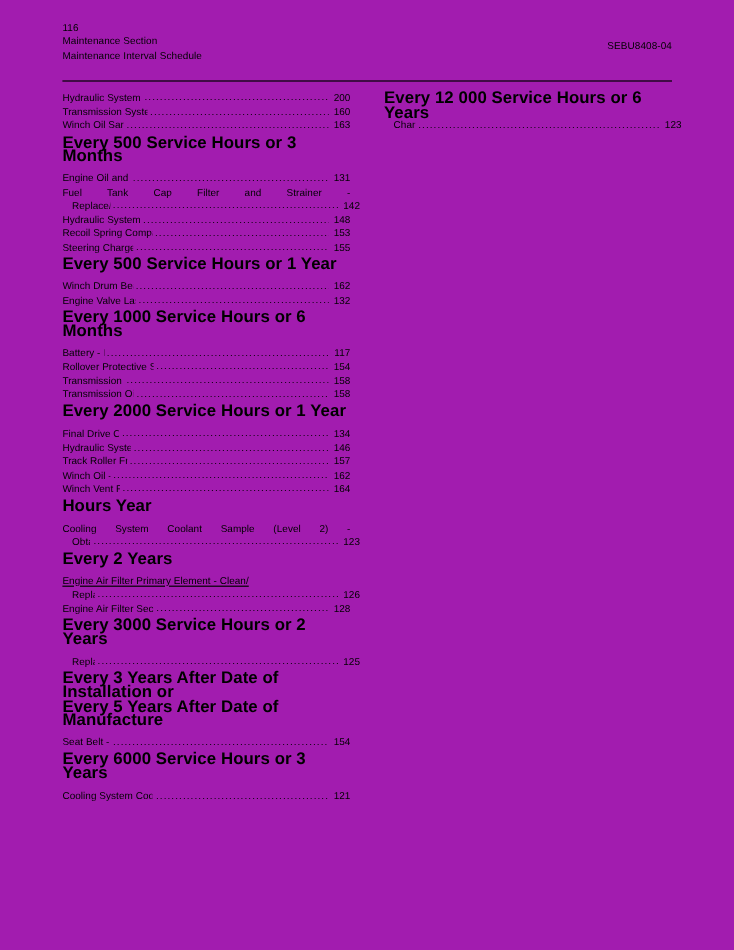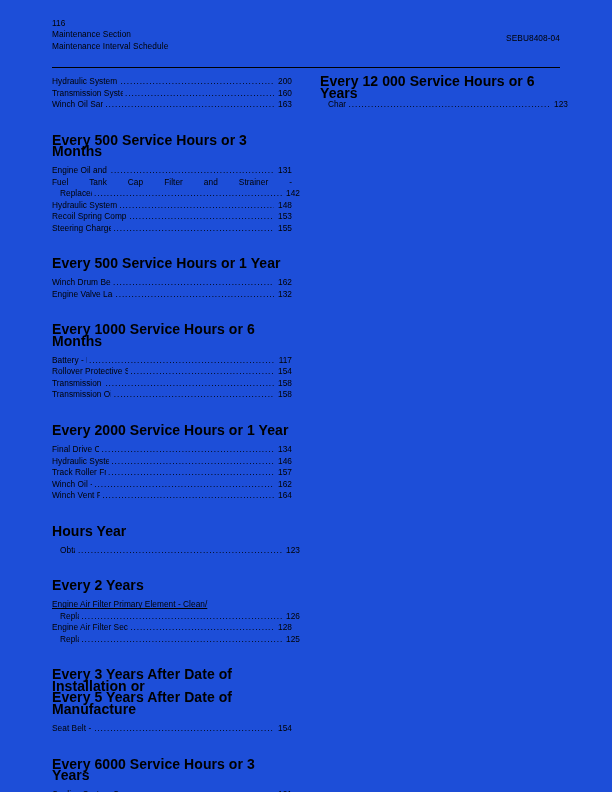--- a/index.html
+++ b/index.html
@@ -4,21 +4,21 @@
 <style>
   html, body {
     margin: 0;
     padding: 0;
     background: #ffffff;
   }
   .page {
     position: relative;
     width: 612px;
     height: 792px;
-    background: #1d4ed8;
+    background: #a21caf;
     font-family: "Liberation Sans", sans-serif;
     color: #000000;
     overflow: hidden;
   }
 
   
   .header {
     position: absolute;
     left: 52px;
     top: 18px;
@@ -69,21 +69,21 @@
 
   
   .sec-head {
     font-size: 14px;
     font-weight: bold;
     line-height: 11.6px;
     letter-spacing: 0.005em;
     margin: 0;
   }
   .sec:not(:first-child) .sec-head {
-    margin-top: 24px;
+    margin-top: 2px;
   }
   .sec-head + .entries {
     margin-top: 7.5px;
   }
   .sec:first-child .entries {
     margin-top: 0;
   }
 
   
   .entries {
@@ -324,20 +324,21 @@
                 <span class="lead"></span>
                 <span class="pg">164</span>
               </div>
             </li>
           </ul>
         </div>
         <div class="sec">
           <div class="sec-head">Hours Year</div>
           <ul class="entries">
             <li class="entry">
+              <div class="wrap1">Cooling System Coolant Sample (Level 2) -</div>
               <div class="ln cont">
                 <span class="t">Obtain</span>
                 <span class="lead"></span>
                 <span class="pg">123</span>
               </div>
             </li>
           </ul>
         </div>
         <div class="sec">
           <div class="sec-head">Every 2 Years</div>
@@ -353,20 +354,21 @@
             <li class="entry">
               <div class="ln">
                 <span class="t">Engine Air Filter Secondary Element - Replace</span>
                 <span class="lead"></span>
                 <span class="pg">128</span>
               </div>
             </li>
           </ul>
         </div>
         <div class="sec">
+          <div class="sec-head">Every 3000 Service Hours or 2 Years</div>
           <ul class="entries">
             <li class="entry">
               <div class="ln cont">
                 <span class="t">Replace</span>
                 <span class="lead"></span>
                 <span class="pg">125</span>
               </div>
             </li>
           </ul>
         </div>

